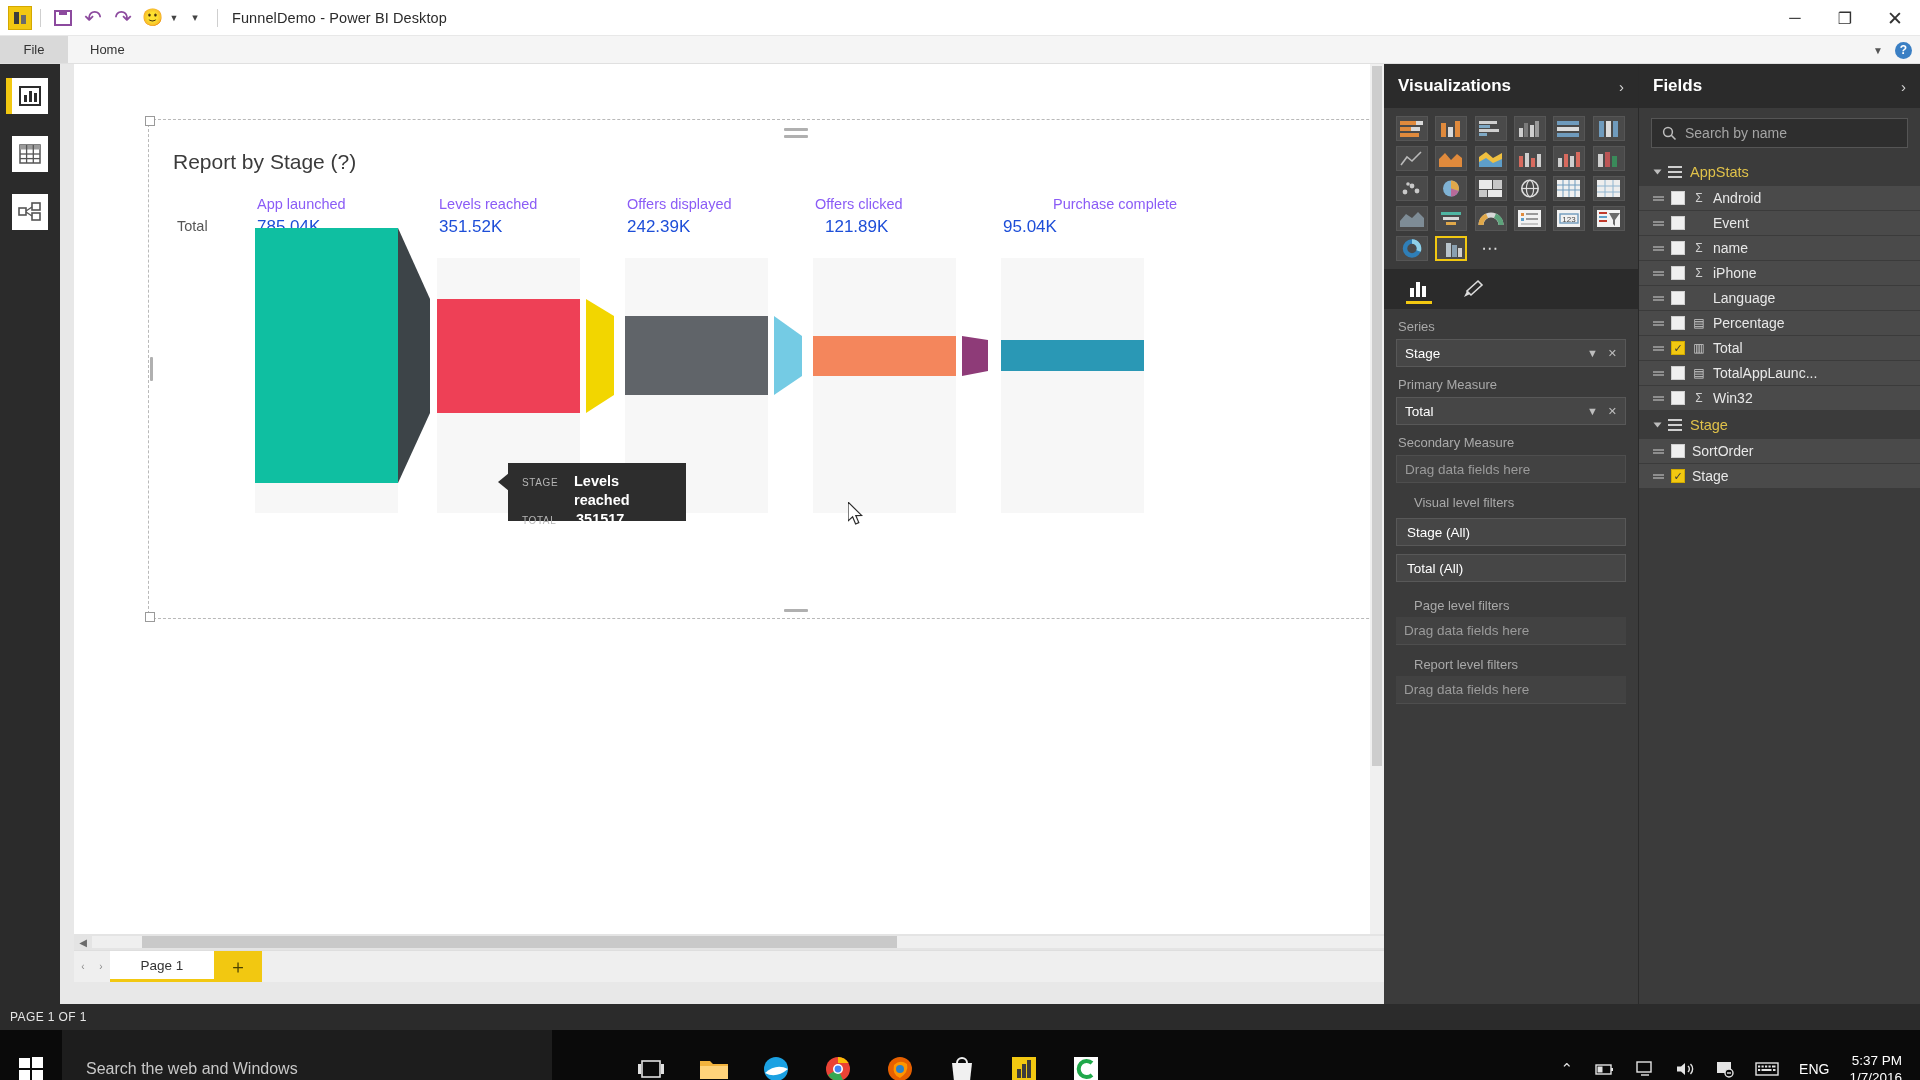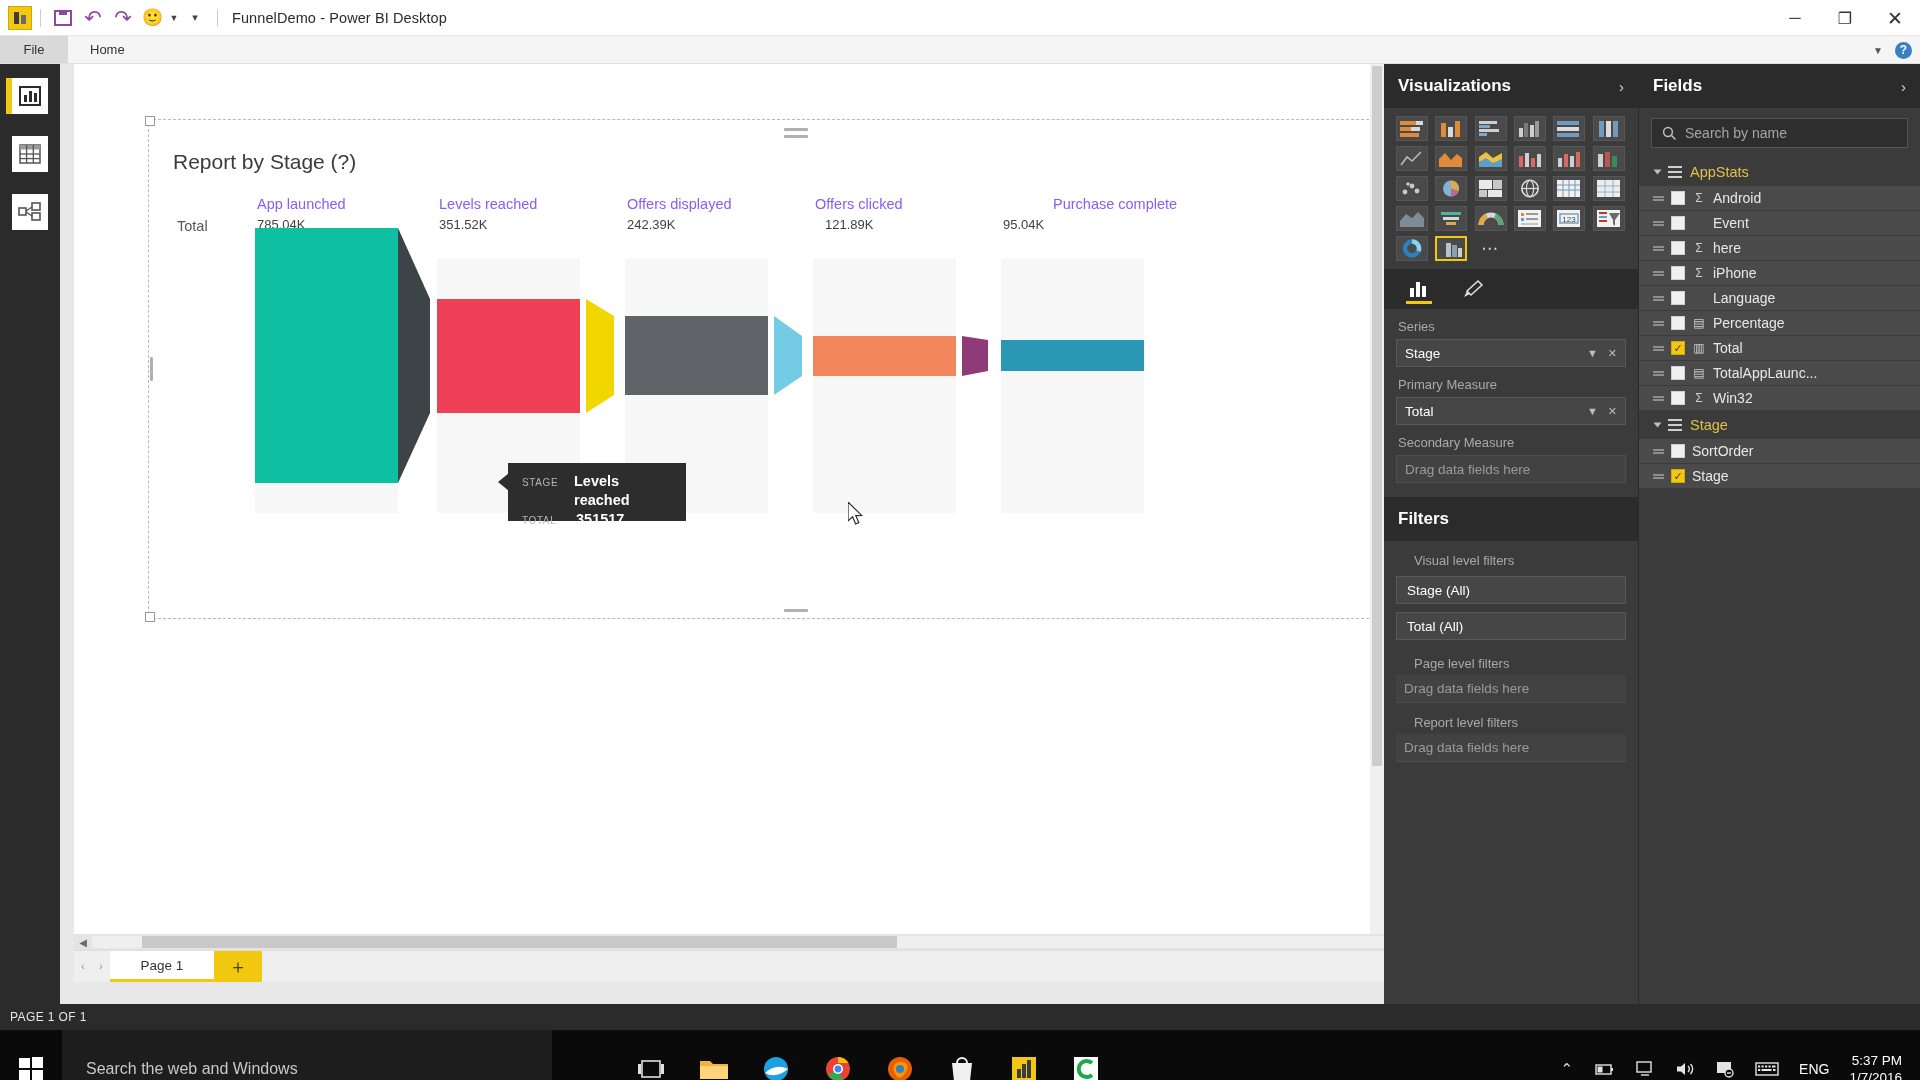--- a/index.html
+++ b/index.html
@@ -117,21 +117,21 @@
 
   
   #funnel { position: absolute; left: 0; top: 68px; width: 100%; height: 400px; }
   #axis-total {
     position: absolute; left: 28px; top: 30px; font-size: 14.5px; color: #555;
   }
   .col-label {
     position: absolute; font-size: 14.5px; color: #8b5cf6; white-space: nowrap;
   }
   .col-value {
-    position: absolute; font-size: 13px; color: #404040; white-space: nowrap;
+    position: absolute; font-size: 17px; color: #1d4ed8; white-space: nowrap;
   }
   .track {
     position: absolute; background: #f7f7f7; top: 70px; height: 255px;
   }
   .bar { position: absolute; }
   .conn { position: absolute; }
 
   #tooltip {
     position: absolute; left: 359px; top: 275px; width: 178px; height: 58px;
     background: #2d2d2d; color: #fff; padding: 9px 12px 9px 14px; z-index: 40;
@@ -687,23 +687,20 @@
         <span>Total</span>
         <span class="ctrls">
           <span>▼</span>
           <span>✕</span>
         </span>
       </div>
 
       <div class="well-label">Secondary Measure</div>
       <div class="well-drop">Drag data fields here</div>
 
-      <div class="panel-head" id="filters-head">
-        <span class="t">Filters</span>
-      </div>
       <div class="filt-sub">Visual level filters</div>
       <div class="filt-item">Stage (All)</div>
       <div class="filt-item">Total (All)</div>
       <div class="filt-sub">Page level filters</div>
       <div class="filt-drop">Drag data fields here</div>
       <div class="filt-sub">Report level filters</div>
       <div class="filt-drop">Drag data fields here</div>
     </div>
 
     <div class="panel" id="fieldspanel">
@@ -734,21 +731,21 @@
       <div class="field-row">
         <span class="drag-grip"></span>
         <span class="fchk"></span>
         <span class="ftype"></span>
         <span>Event</span>
       </div>
       <div class="field-row">
         <span class="drag-grip"></span>
         <span class="fchk"></span>
         <span class="ftype">Σ</span>
-        <span>here</span>
+        <span>name</span>
       </div>
       <div class="field-row">
         <span class="drag-grip"></span>
         <span class="fchk"></span>
         <span class="ftype">Σ</span>
         <span>iPhone</span>
       </div>
       <div class="field-row">
         <span class="drag-grip"></span>
         <span class="fchk"></span>

